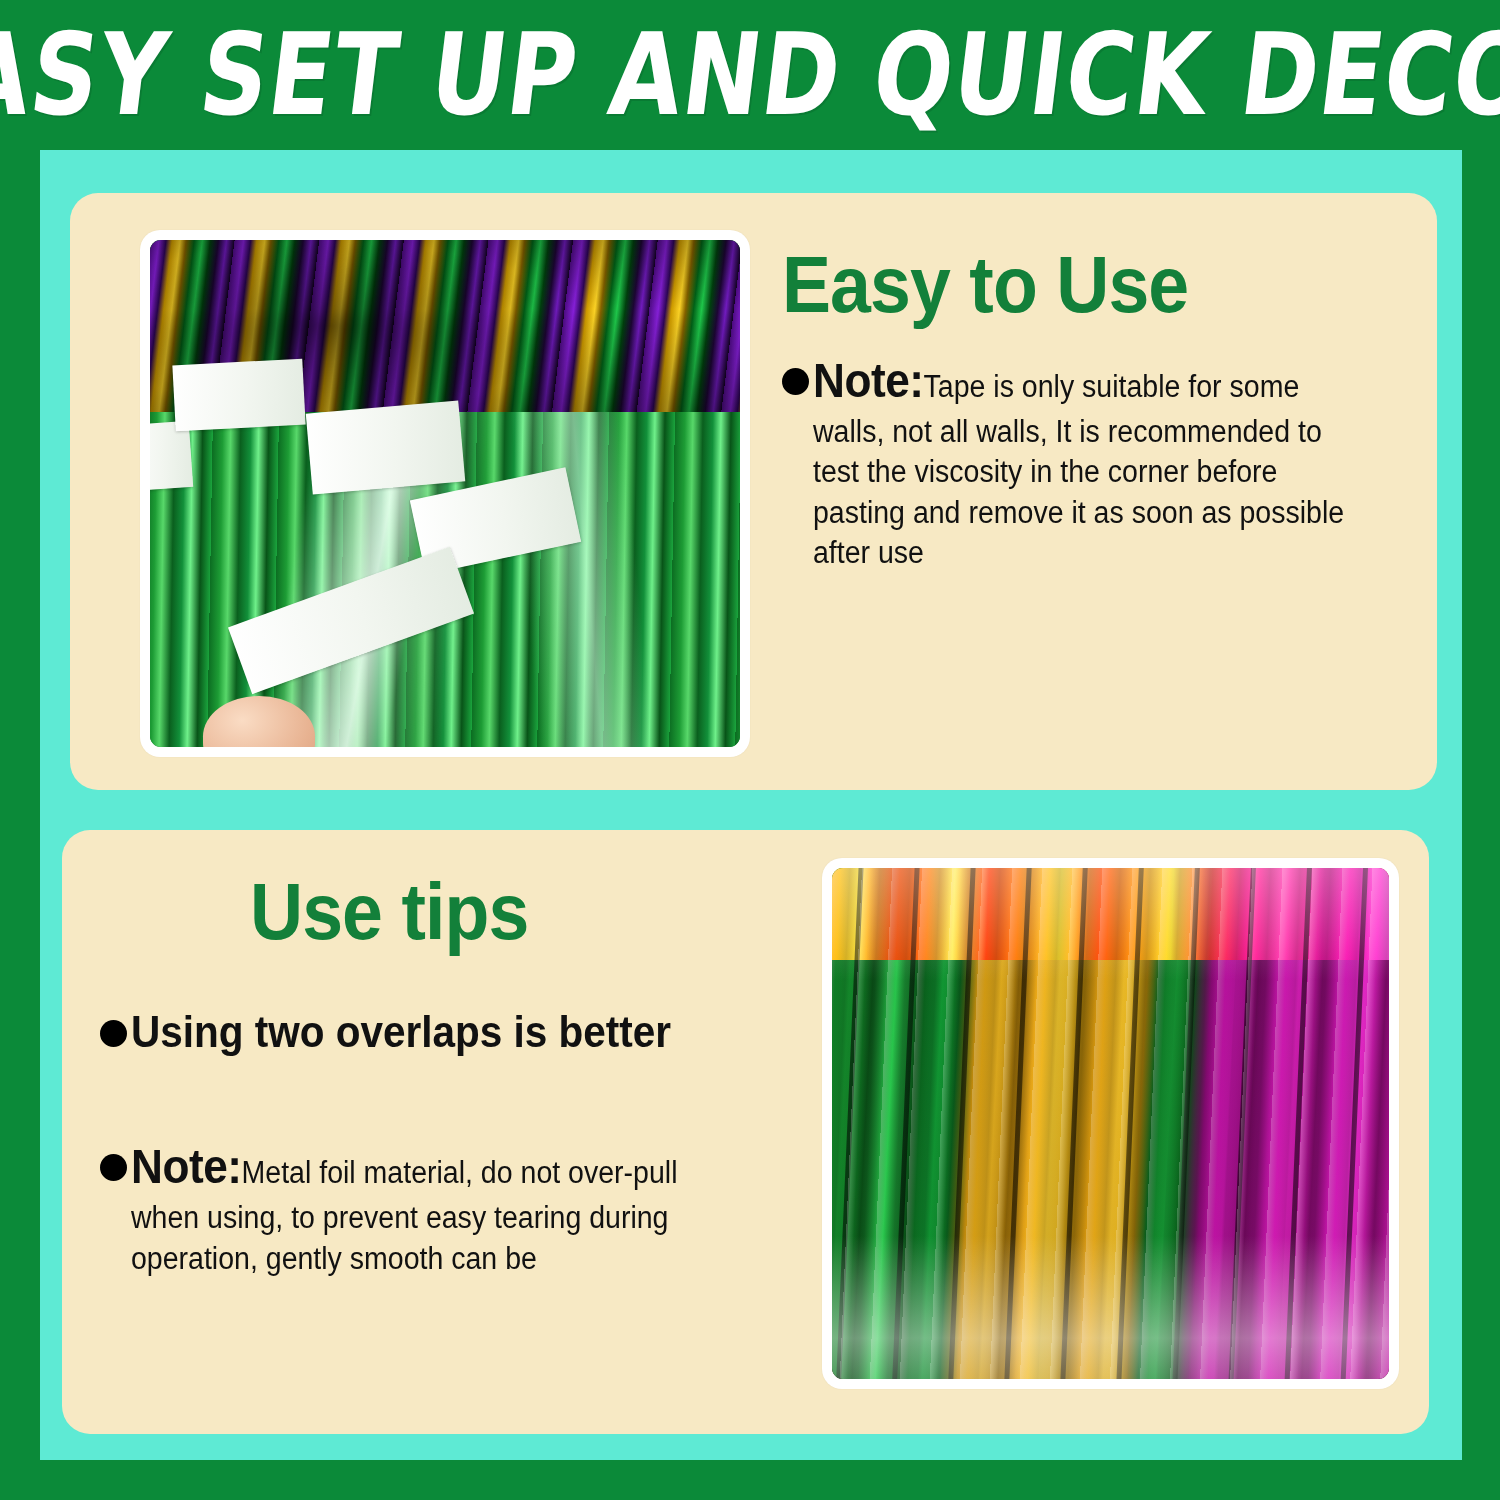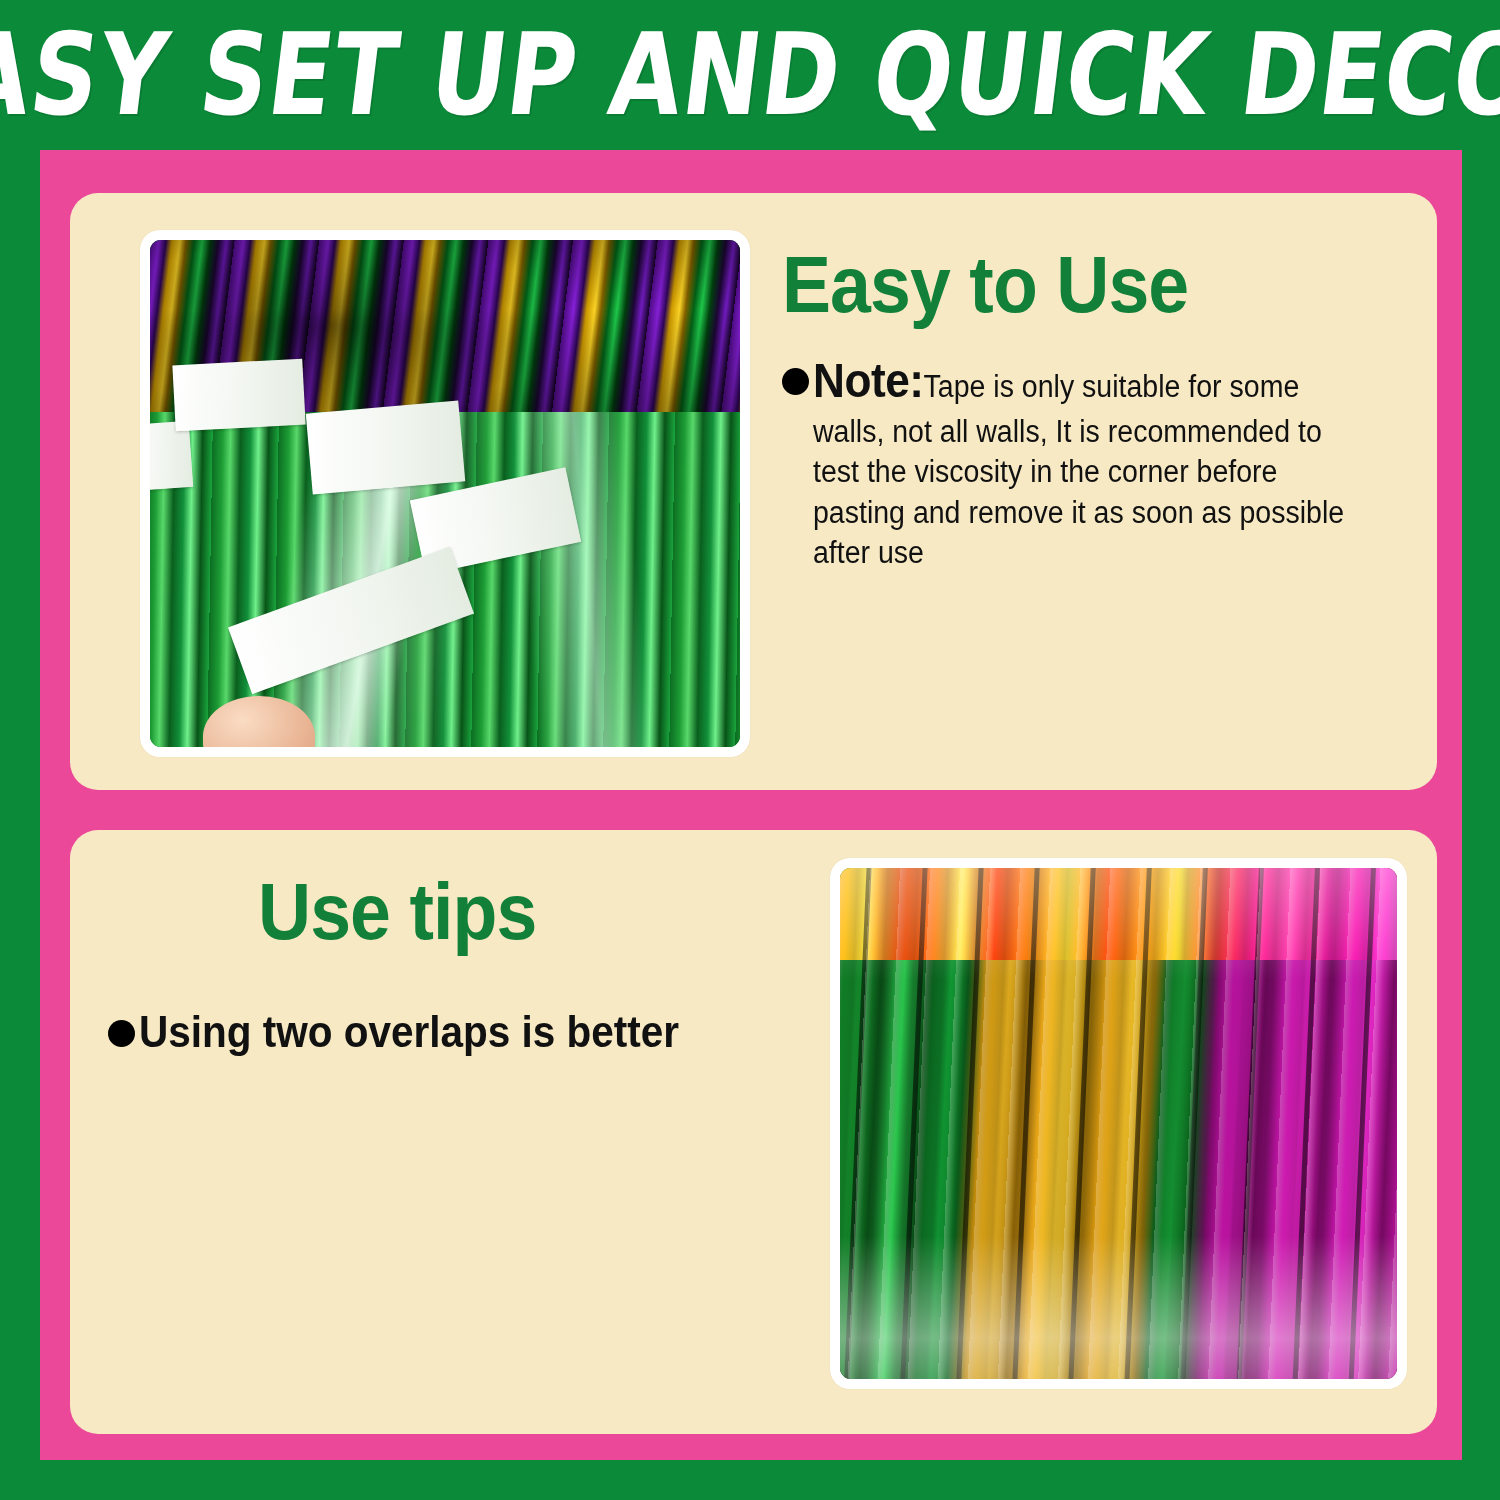--- a/index.html
+++ b/index.html
@@ -47,39 +47,39 @@
     text-shadow: 2px 2px 0 rgba(0,0,0,0.10);
   }
 
   
   .inner {
     position: absolute;
     left: 40px;
     top: 150px;
     width: 1422px;
     height: 1310px;
-    background: #ec4899;
+    background: #5eead4;
     box-sizing: border-box;
   }
 
   
   .card {
     position: absolute;
     background: #f7e9c4;
     border-radius: 28px;
     box-sizing: border-box;
   }
   .card-top {
     left: 30px;
     top: 43px;
     width: 1367px;
     height: 597px;
   }
   .card-bottom {
-    left: 30px;
+    left: 22px;
     top: 680px;
     width: 1367px;
     height: 604px;
     padding-left: 10px;
   }
 
   
   .photo-frame {
     position: absolute;
     background: #ffffff;
@@ -355,20 +355,26 @@
 
         <div class="tips-gap-1"></div>
 
         <div class="bullet-row">
           <div class="dot tight"></div>
           <div class="tip-text">Using two overlaps is better</div>
         </div>
 
         <div class="tips-gap-2"></div>
 
+        <div class="note-row">
+          <div class="dot tight"></div>
+          <div class="note-block">
+            <span class="note-label">Note:</span><span class="note-body">Metal foil material, do not over-pull when using, to prevent easy tearing during operation, gently smooth can be</span>
+          </div>
+        </div>
       </div>
 
       <div class="photo-frame photo-bottom-frame">
         <div class="photo">
           <div class="p2-base"></div>
           <div class="p2-strips"></div>
           <div class="p2-top"></div>
           <div class="p2-seams"></div>
           <div class="p2-gloss"></div>
         </div>

